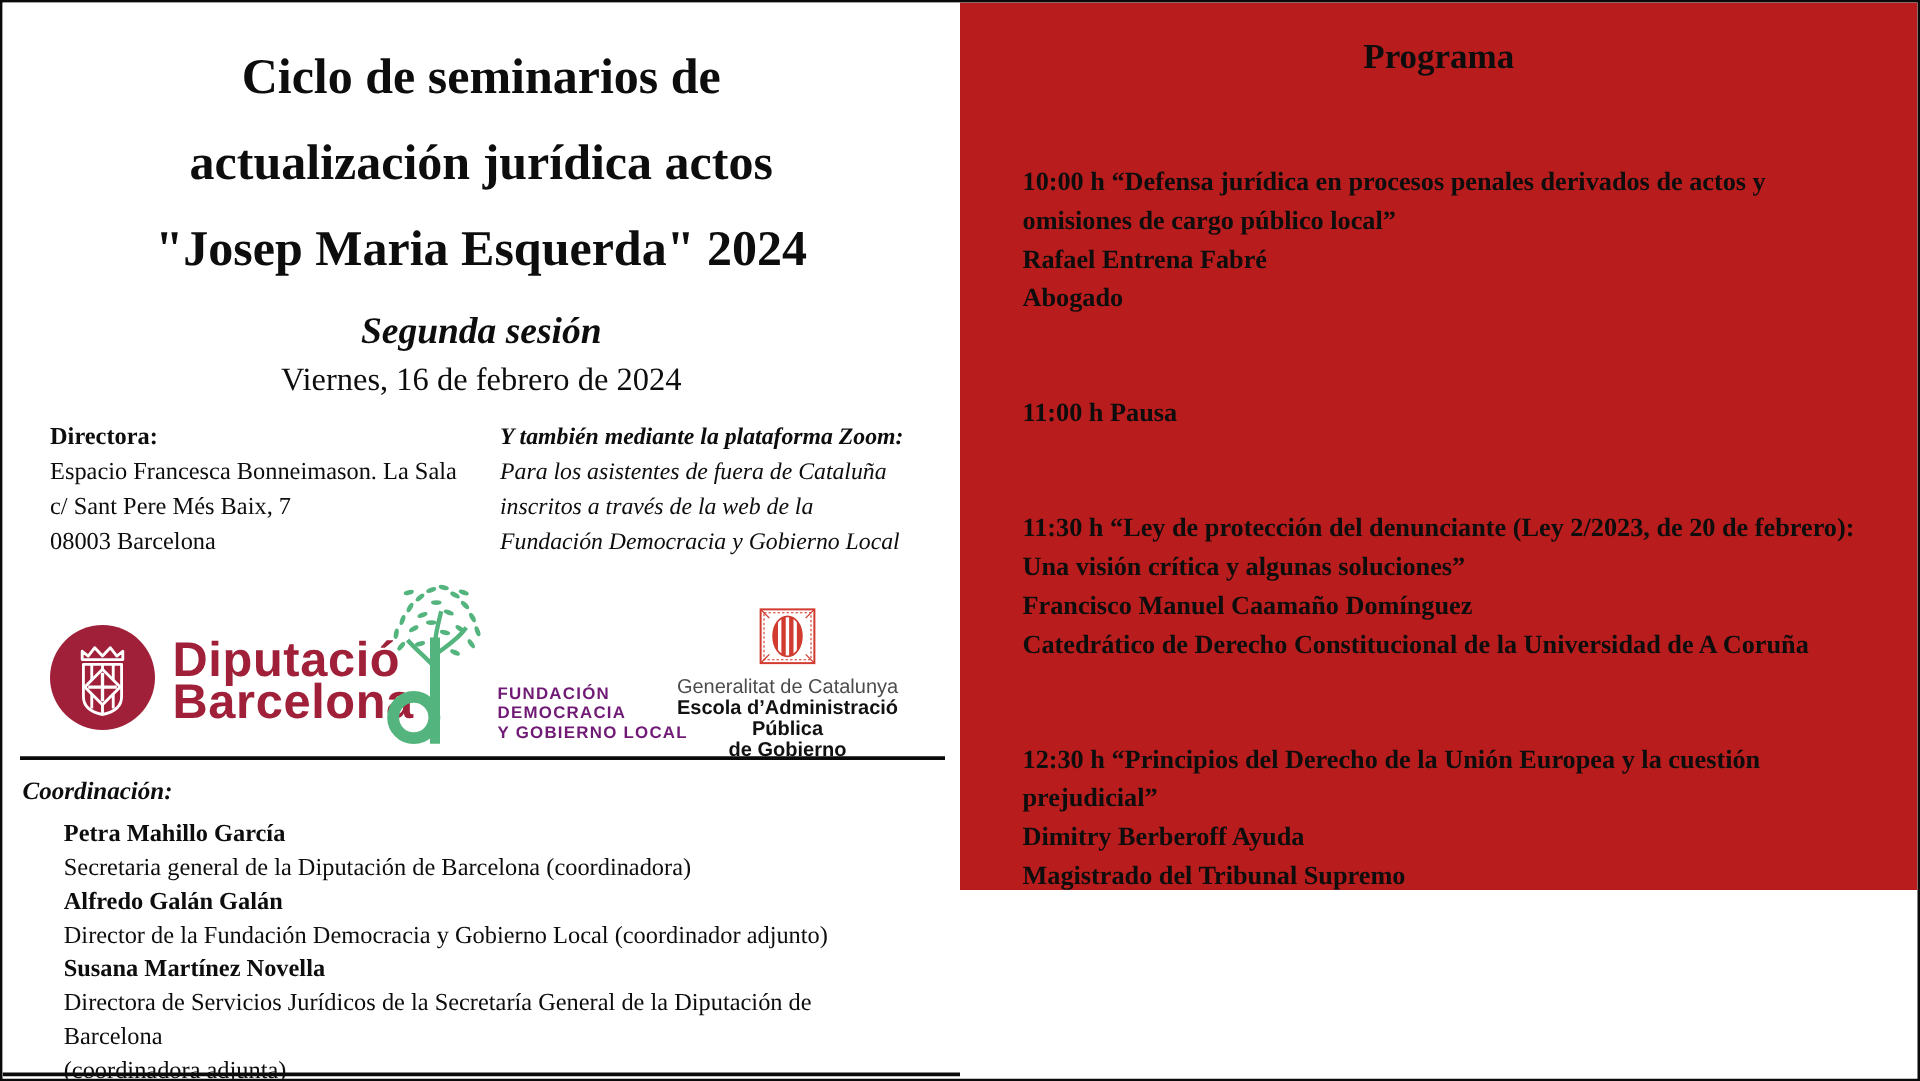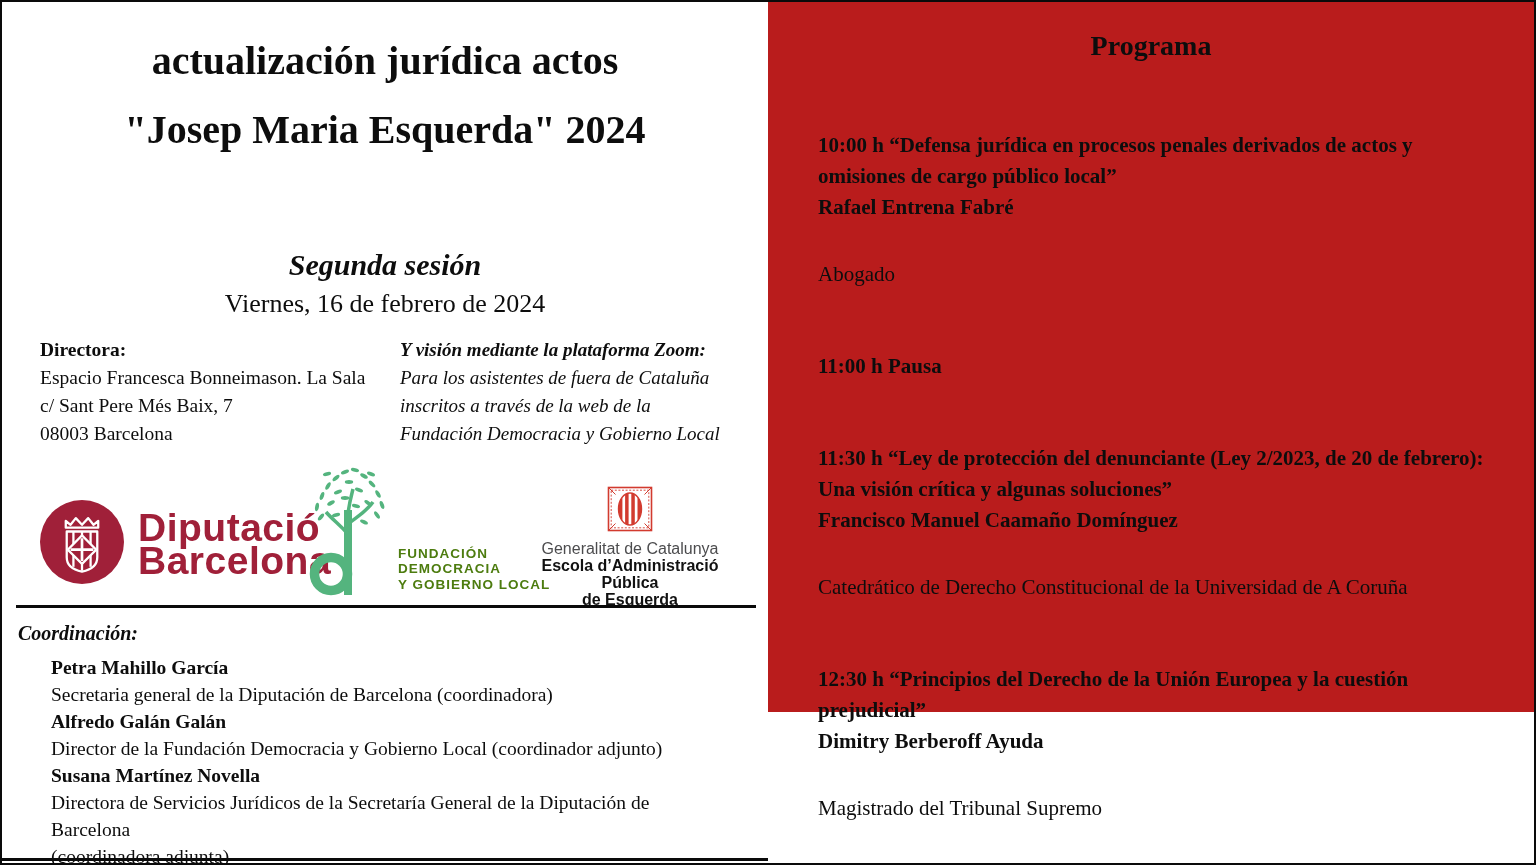--- a/index.html
+++ b/index.html
@@ -58,46 +58,47 @@
 
   
   .prog-heading{
     position:absolute;top:28px;left:0;width:100%;margin:0;
     text-align:center;font-size:28px;font-weight:bold;
   }
   .prog-list{position:absolute;left:50px;top:128px;width:690px;}
   .prog-item{font-size:21px;line-height:31px;margin-bottom:61px;}
   .prog-item .pt{font-weight:bold;}
   .prog-item .ps{font-weight:bold;}
-  .prog-item .pr{font-weight:normal;margin-top:36px;}
+  .prog-item .pr{font-weight:bold;}
 </style>
 </head>
 <body>
 
 <div class="container">
 
   <section class="left-panel">
 
     <h1 class="title">
+      <div>Ciclo de seminarios de</div>
       <div>actualización jurídica actos</div>
       <div>"Josep Maria Esquerda" 2024</div>
     </h1>
 
     <div class="session">Segunda sesión</div>
     <div class="date">Viernes, 16 de febrero de 2024</div>
 
     <div class="venue">
       <div class="hd">Directora:</div>
       <div>Espacio Francesca Bonneimason. La Sala</div>
       <div>c/ Sant Pere Més Baix, 7</div>
       <div>08003 Barcelona</div>
     </div>
 
     <div class="zoominfo">
-      <div class="hd">Y visión mediante la plataforma Zoom:</div>
+      <div class="hd">Y también mediante la plataforma Zoom:</div>
       <div>Para los asistentes de fuera de Cataluña</div>
       <div>inscritos a través de la web de la</div>
       <div>Fundación Democracia y Gobierno Local</div>
     </div>
 
     <div class="logo-dipba">
       <span>
         <svg width="84" height="84" viewBox="0 0 88 88">
           <circle cx="44" cy="44" r="44" fill="#a02039"></circle>
           <g fill="none" stroke="#ffffff" stroke-width="2.4" stroke-linejoin="round">
@@ -147,21 +148,21 @@
             <ellipse cx="48" cy="44" rx="4.2" ry="1.9" transform="rotate(15 48 44)"></ellipse>
             <ellipse cx="13" cy="55" rx="4.2" ry="1.9" transform="rotate(-50 13 55)"></ellipse>
             <ellipse cx="69" cy="53" rx="4.2" ry="1.9" transform="rotate(55 69 53)"></ellipse>
             <ellipse cx="28" cy="53" rx="4.2" ry="1.9" transform="rotate(-15 28 53)"></ellipse>
             <ellipse cx="56" cy="60" rx="4.2" ry="1.9" transform="rotate(25 56 60)"></ellipse>
             <ellipse cx="19" cy="12" rx="4.2" ry="1.9" transform="rotate(-15 19 12)"></ellipse>
             <ellipse cx="63" cy="12" rx="4.2" ry="1.9" transform="rotate(20 63 12)"></ellipse>
           </g>
         </svg>
       </span>
-      <div class="fdgl-text" style="color:#4d7c0f">
+      <div class="fdgl-text" style="color:#701a75">
         <div>FUNDACIÓN</div>
         <div>DEMOCRACIA</div>
         <div>Y GOBIERNO LOCAL</div>
       </div>
     </div>
 
     <div class="logo-gencat">
       <span>
         <svg width="46" height="46" viewBox="0 0 46 46">
           <rect x="1.5" y="1.5" width="43" height="43" fill="#ffffff" stroke="#d23b2f" stroke-width="1.6"></rect>
@@ -171,21 +172,21 @@
           <g fill="#ffffff">
             <rect x="15.4" y="7.5" width="2.7" height="31"></rect>
             <rect x="21.6" y="6.8" width="2.7" height="32.4"></rect>
             <rect x="27.8" y="7.5" width="2.7" height="31"></rect>
           </g>
           <ellipse cx="23" cy="23" rx="11.5" ry="16" fill="none" stroke="#d23b2f" stroke-width="1.4"></ellipse>
         </svg>
       </span>
       <div class="gencat-l1">Generalitat de Catalunya</div>
       <div class="gencat-l2">Escola d’Administració Pública</div>
-      <div class="gencat-l3">de Esquerda</div>
+      <div class="gencat-l3">de Gobierno</div>
     </div>
 
     <div class="separator"></div>
 
     <div class="coord-heading">Coordinación:</div>
 
     <div class="coord-list">
       <div class="name">Petra Mahillo García</div>
       <div class="role">Secretaria general de la Diputación de Barcelona (coordinadora)</div>
       <div class="name">Alfredo Galán Galán</div>

